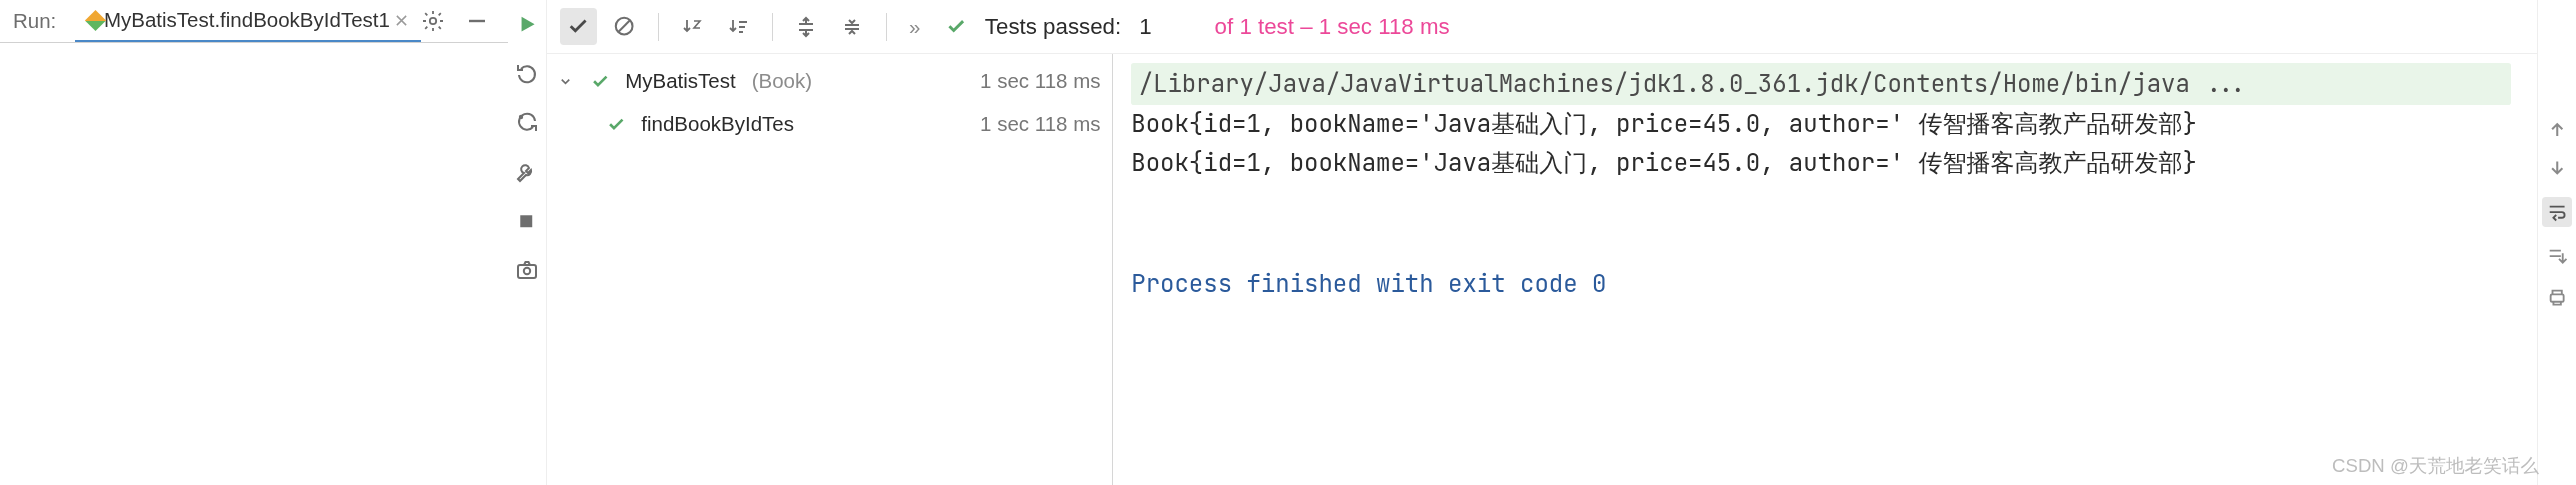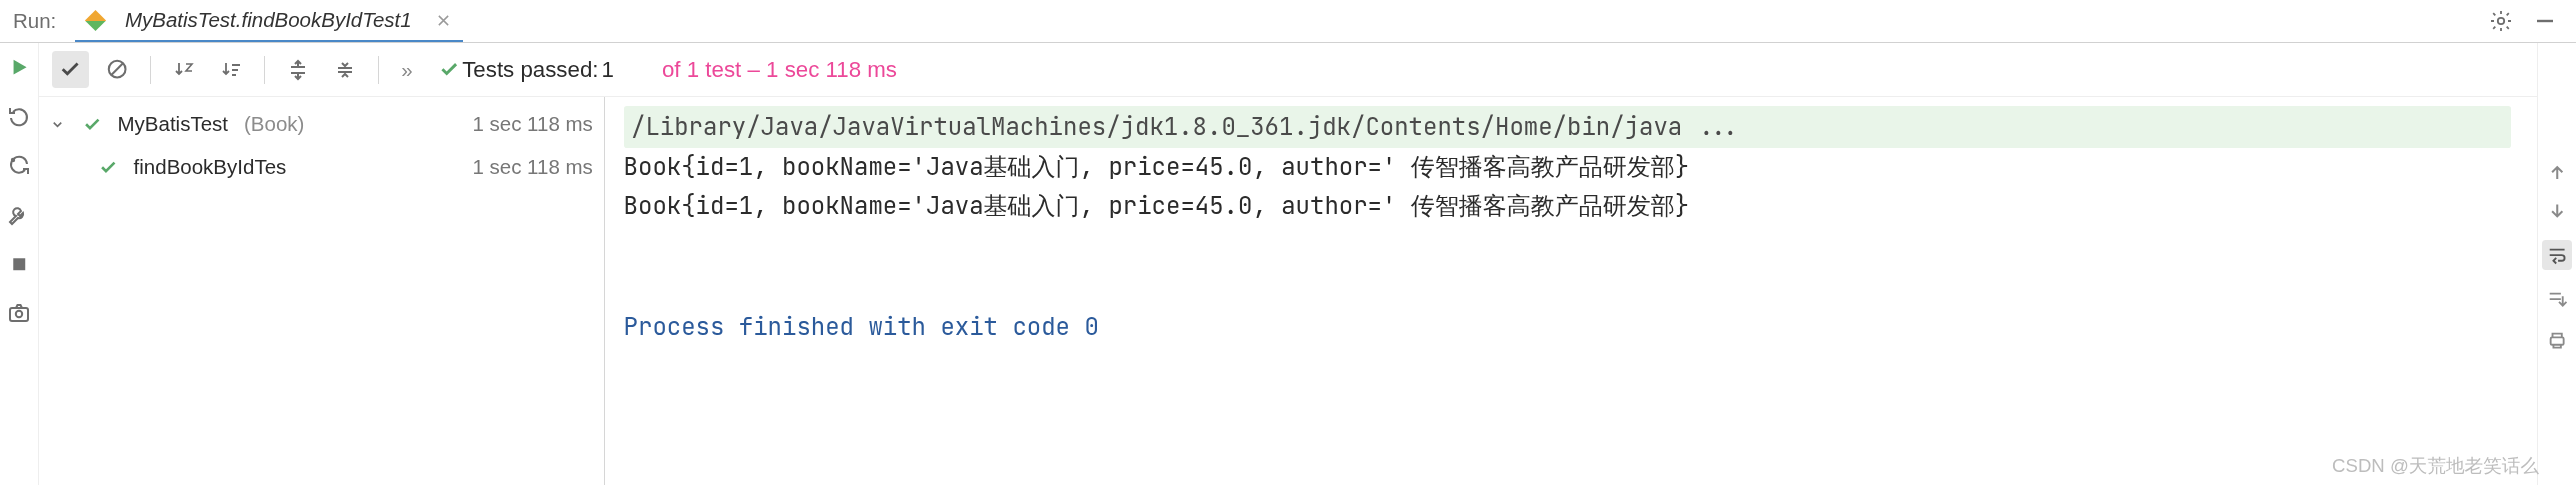--- a/index.html
+++ b/index.html
@@ -1,21 +1,21 @@
 <!DOCTYPE html>
 <html><head>
 <meta charset="utf-8">
 <style>
   * { box-sizing: border-box; margin: 0; padding: 0; }
   html, body { width: 2576px; height: 486px; font-family: "Segoe UI", Arial, sans-serif; background: #fff; color: #000; font-size: 22.3px; overflow: hidden; }
-  .root { display: flex; flex-direction: column; width: 100%; height: 100%; }
+  .root { display: flex; flex-direction: row; width: 100%; height: 100%; }
   
   .tabbar { display: flex; align-items: center; height: 43px; border-bottom: 0.9px solid #d1d1d1; padding-left: 7.4px; }
   .tab-label { color: #6e6e6e; font-size: 20.5px; margin-right: 13px; padding: 0 5.6px; }
-  .tab { display: flex; align-items: center; height: 100%; padding: 4px 13px; border-bottom: 2.8px solid #4a88c7; gap: 22px; font-style: italic; }
+  .tab { display: flex; align-items: center; height: 100%; padding: 4px 13px; border-bottom: 2.8px solid #4a88c7; gap: 1px; }
   .tab .icon-diamond { position: relative; width: 15px; height: 15px; transform: rotate(45deg); }
   .tab .icon-diamond::before { content:""; position:absolute; inset:0; background: linear-gradient(135deg,#f0a732 50%,#5fb65f 50%); }
   .tab-title { font-size: 20.5px; color: #333; }
   .tab-close { color: #9a9a9a; font-size: 18.6px; margin-left: 3.7px; }
   .tabbar-spacer { flex: 1; }
   .tabbar-right { display: flex; align-items: center; gap: 20.5px; padding-right: 18.6px; }
   .gear-icon, .minus-icon { color: #6e6e6e; }
   
   .main { flex: 1; display: flex; min-height: 0; }
   .gutter-left { width: 39px; display: flex; flex-direction: column; align-items: center; padding-top: 13px; gap: 26px; border-right: 0.9px solid #eee; }
@@ -24,21 +24,21 @@
   .gutter-right { width: 39px; display: flex; flex-direction: column; align-items: center; padding-top: 119px; gap: 18.6px; border-left: 0.9px solid #eee; }
   .gutter-right .ic { color: #8a8a8a; }
   .gutter-right .active { background: #e6e6e6; border-radius: 3.7px; padding: 3.7px; color: #555; }
   .center { flex: 1; display: flex; flex-direction: column; min-width: 0; }
   
   .toolbar { display: flex; align-items: center; height: 54px; gap: 9.3px; padding: 0 13px; border-bottom: 0.9px solid #eee; }
   .tb-btn { width: 37px; height: 37px; display:flex; align-items:center; justify-content:center; color: #6e6e6e; border-radius:3.7px; }
   .tb-btn.active { background: #e6e6e6; color:#4a4a4a; }
   .tb-sep { width:0.9px; height:28px; background:#d6d6d6; margin: 0 5.6px; }
   .tb-more { color:#8a8a8a; font-size:20.5px; padding:0 7.4px; }
-  .tests-status { display:flex; align-items:center; gap:3px; font-size:22.3px; margin-left: 9.3px; }
+  .tests-status { display:flex; align-items:center; gap:18px; font-size:22.3px; margin-left: 9.3px; }
   .tests-status .check { color:#59a869; }
   .tests-status .strong { color:#2b2b2b; }
   .tests-status .muted { color:#ec4899;margin-left:45px; }
   
   .body-split { flex:1; display:flex; min-height:0; }
   .tree { width: 566px; border-right: 0.9px solid #d6d6d6; padding-top: 5.6px; font-size: 20.5px; }
   .tree-row { display:flex; align-items:center; height:43px; padding-left: 9.3px; gap:16px; }
   .tree-row .chev { color:#6e6e6e; width:18.6px; display:inline-flex; justify-content:center; }
   .tree-row .chk { color:#59a869; }
   .tree-name { color:#2b2b2b; }

